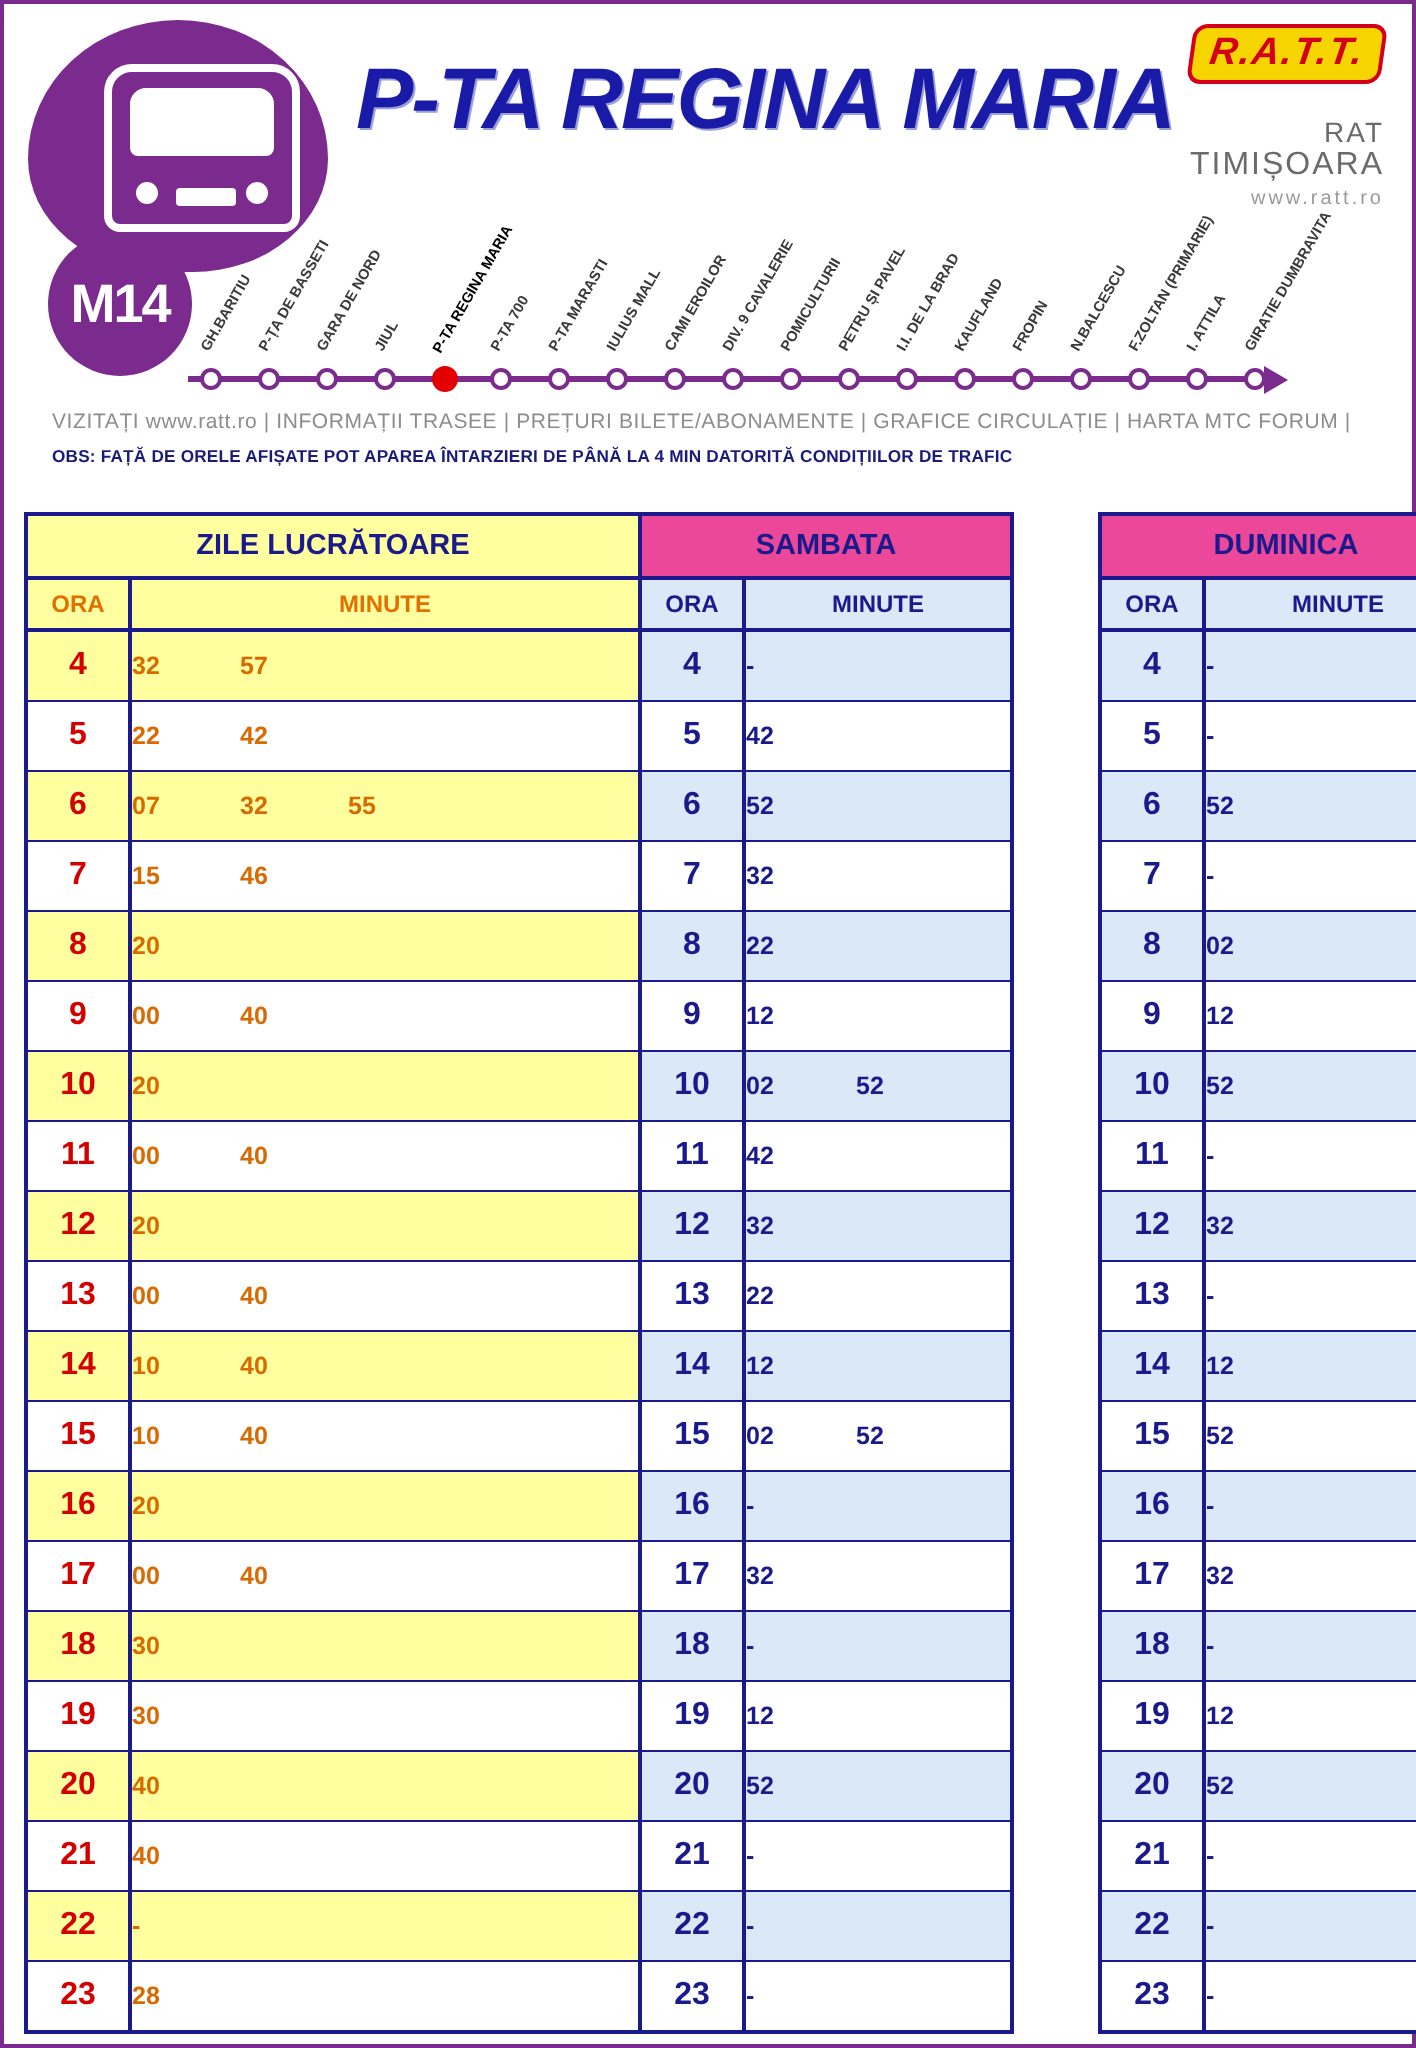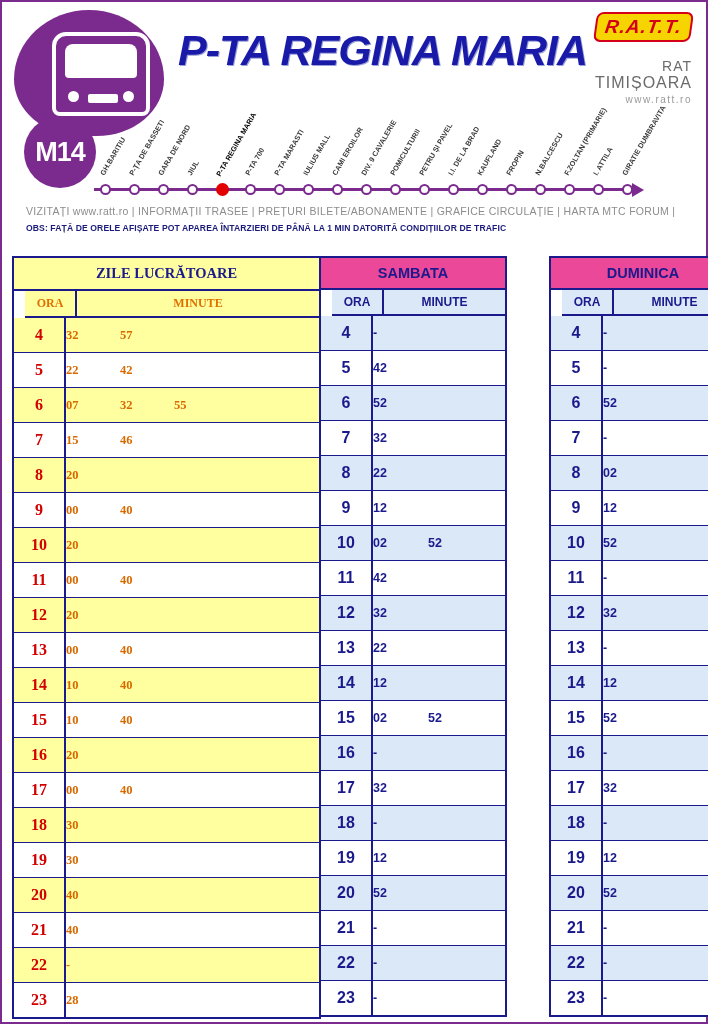--- a/index.html
+++ b/index.html
@@ -98,32 +98,32 @@
     font-size:8.6px;color:#1a1a7a;font-weight:bold;letter-spacing:.1px;
   }
 
   
   .tables{position:absolute;left:0;top:254px;width:708px;}
   .tbl{
     position:absolute;top:0;
     border:2px solid #1a1a8c;
     box-sizing:border-box;
   }
-  .tbl.weekday{left:10px;width:309px;font-family:Liberation Serif, serif;}
+  .tbl.weekday{left:10px;width:309px;}
   .tbl.saturday{left:317px;width:188px;}
   .tbl.sunday{left:547px;width:188px;}
 
   .tbl-title{
     text-align:center;font-weight:bold;font-size:14.5px;color:#1a1a8c;
     padding:7px 0 7px;border-bottom:2px solid #1a1a8c;
   }
   .weekday .tbl-title{background:#ffffa0;}
   .saturday .tbl-title,.sunday .tbl-title{background:#ec4899;}
 
-  .hdr{display:flex;border-bottom:2px solid #1a1a8c;margin-left:11px;}
+  .hdr{display:flex;border-bottom:2px solid #1a1a8c;}
   .hdr .h-ora{
     width:52px;text-align:center;font-weight:bold;font-size:12px;color:#e07000;
     padding:5px 0;border-right:2px solid #1a1a8c;box-sizing:border-box;
   }
   .hdr .h-min{
     flex:1;text-align:center;font-weight:bold;font-size:12px;color:#e07000;padding:5px 12px;
   }
   .saturday .hdr .h-ora,.sunday .hdr .h-ora,
   .saturday .hdr .h-min,.sunday .hdr .h-min{color:#1a1a8c;}
   .weekday .hdr{background:#ffffa0;}
@@ -234,21 +234,21 @@
         </div>
         <div class="stop" style="left: 499px;">
           <div class="stop-label">I. ATTILA</div>
         </div>
         <div class="stop" style="left: 528px;">
           <div class="stop-label">GIRATIE DUMBRAVITA</div>
         </div>
       </div>
 
     <div class="links">VIZITAȚI www.ratt.ro | INFORMAȚII TRASEE | PREȚURI BILETE/ABONAMENTE | GRAFICE CIRCULAȚIE | HARTA MTC   FORUM  |</div>
-    <div class="obs">OBS: FAȚĂ DE ORELE AFIȘATE POT APAREA ÎNTARZIERI DE PÂNĂ LA 1 MIN DATORITĂ CONDIȚIILOR DE TRAFIC</div>
+    <div class="obs">OBS: FAȚĂ DE ORELE AFIȘATE POT APAREA ÎNTARZIERI DE PÂNĂ LA 4 MIN DATORITĂ CONDIȚIILOR DE TRAFIC</div>
   </div>
 
   <div class="tables" id="tables">
       <div class="tbl weekday">
         <div class="tbl-title">ZILE LUCRĂTOARE</div>
         <div class="hdr">
           <div class="h-ora">ORA</div>
           <div class="h-min">MINUTE</div>
         </div>
         <div class="row odd">

